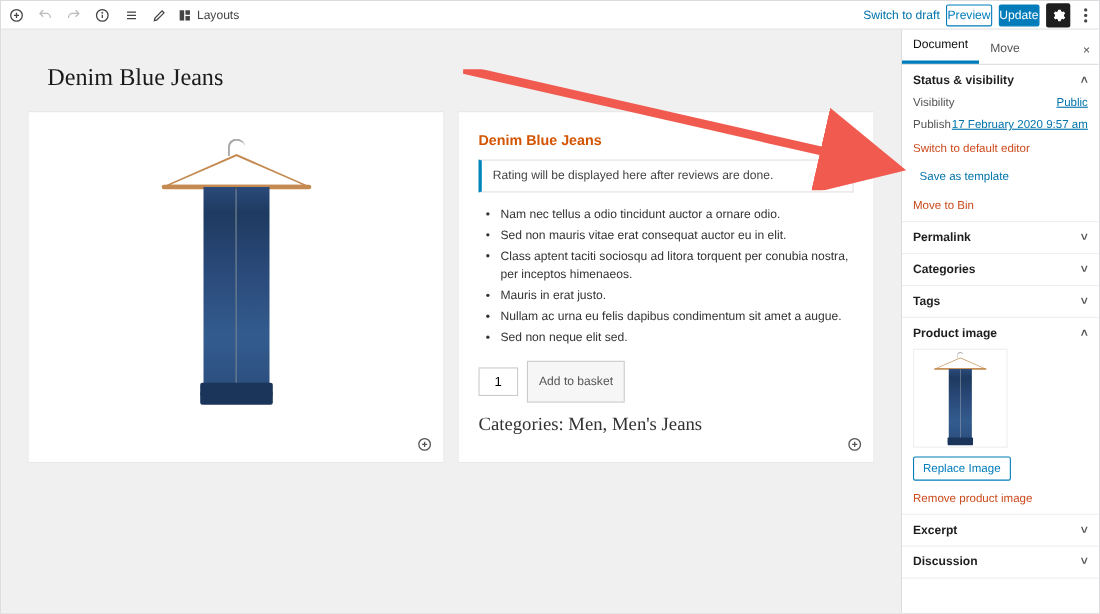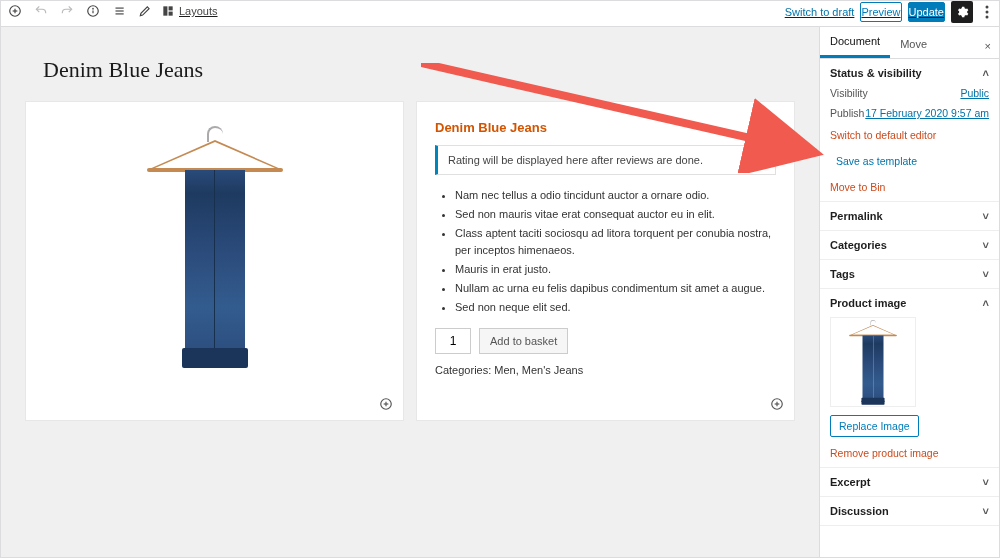--- a/index.html
+++ b/index.html
@@ -23,25 +23,24 @@
     overflow:hidden;
     position:relative;
     background:#fff;
     border:1px solid var(--border);
   }
   
   .topbar{
     height:26px;
     border-bottom:1px solid var(--border);
     display:flex;
-    align-items:flex-start;
+    align-items:center;
     justify-content:space-between;
     padding:0 4px;
     background:#fff;
-    text-decoration:underline;
   }
   .tb-left,.tb-right{display:flex;align-items:center;gap:6px;}
   .tb-icon{
     width:20px;height:20px;display:flex;align-items:center;justify-content:center;
     color:#444;cursor:pointer;
   }
   .tb-icon svg{width:14px;height:14px;}
   .tb-layouts{display:flex;align-items:center;gap:4px;font-size:11px;color:#444;cursor:pointer;}
   .tb-layouts svg{width:14px;height:14px;}
   .tb-link{color:var(--link);font-size:11px;cursor:pointer;}
@@ -123,22 +122,22 @@
   .prod-title{color:#d35400;font-weight:600;font-size:13px;margin-bottom:10px;}
   .notice{
     border:1px solid #e0e0e0;border-left:3px solid #0085ba;
     padding:8px 10px;font-size:11px;color:#444;margin-bottom:12px;background:#fff;
   }
   .price{font-size:12px;margin-bottom:6px;}
   ul.bullets{margin:0 0 12px 0;padding-left:20px;font-size:11px;line-height:1.55;color:#333;}
   ul.bullets li{margin-bottom:2px;}
   .qty-row{display:flex;gap:8px;align-items:center;margin-bottom:10px;}
   .qty{width:36px;height:26px;border:1px solid #ccc;text-align:center;font-size:12px;padding:0;}
-  .addcart{height:26px;border:1px solid #ccc;background:#f6f6f6;padding:0 10px;font-size:11px;cursor:pointer;color:#555;}
-  .cats{font-size:11px;color:#333;}
+  .addcart{height:38px;border:1px solid #ccc;background:#f6f6f6;padding:0 10px;font-size:11px;cursor:pointer;color:#555;}
+  .cats{font-size:17px;color:#333;font-family:Liberation Serif, serif;}
 
   .tabs-notice{
     margin:16px 12px 0;
     background:#fff;
     border:1px solid #e7e7e7;
     border-left:4px solid #0085ba;
     padding:12px 14px;
     font-size:11px;
     color:#444;
   }

